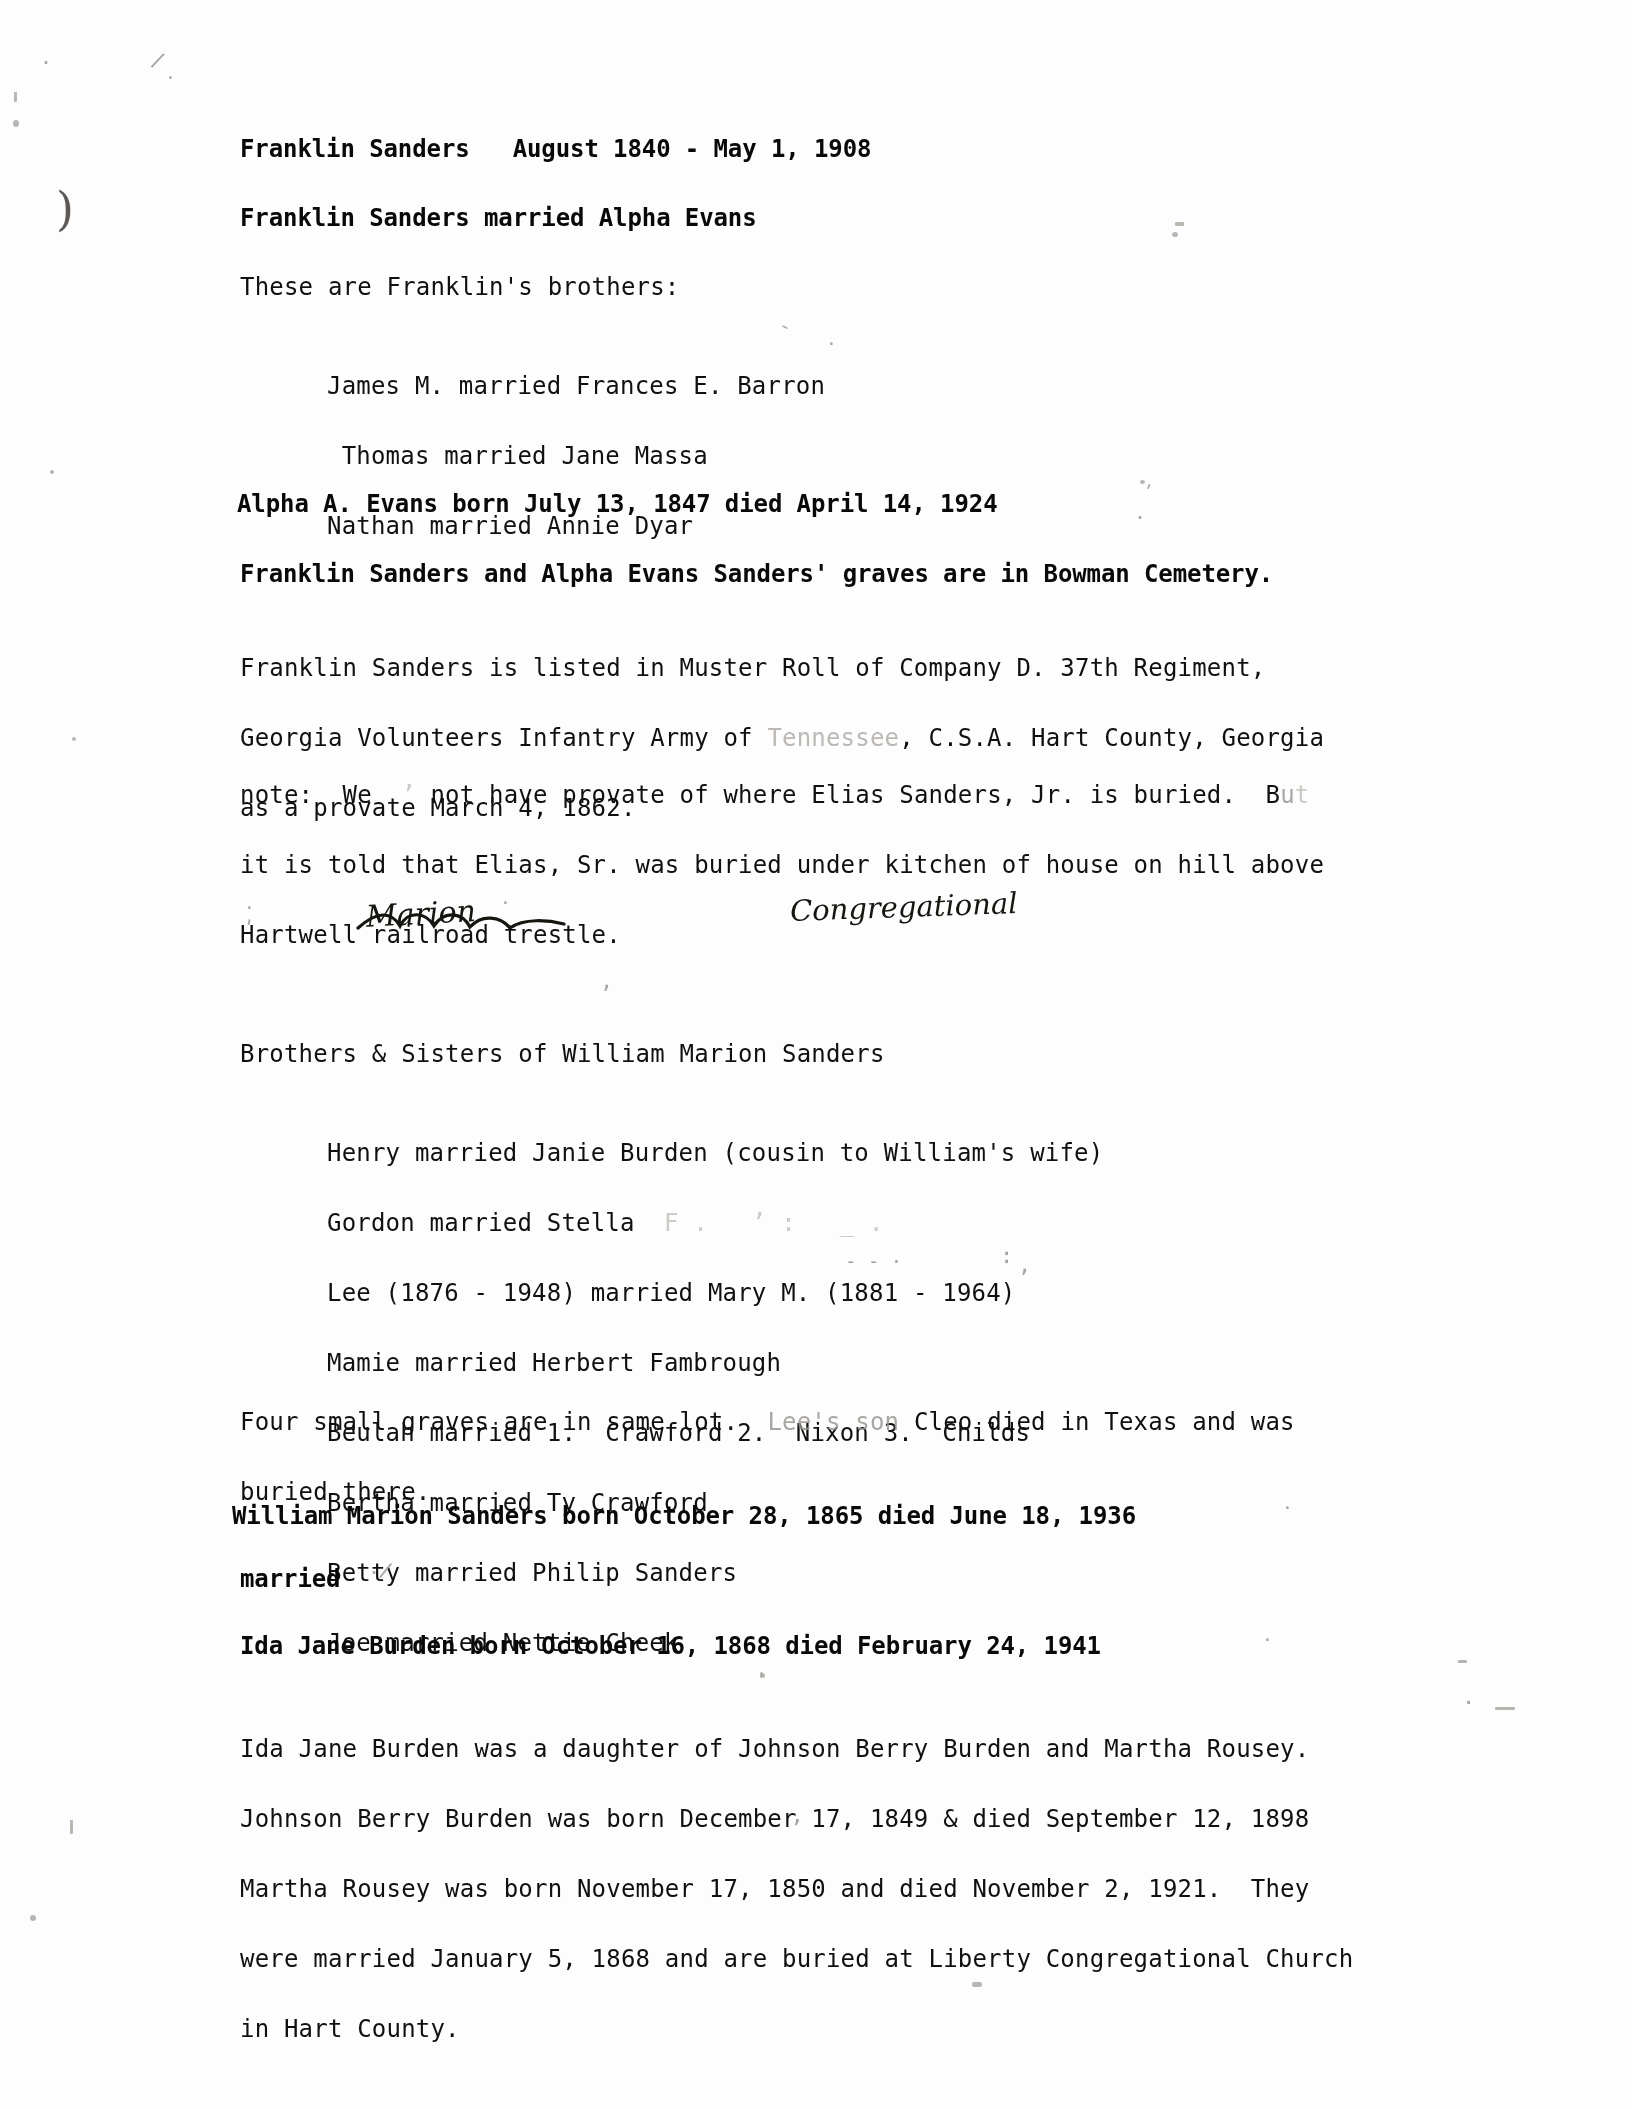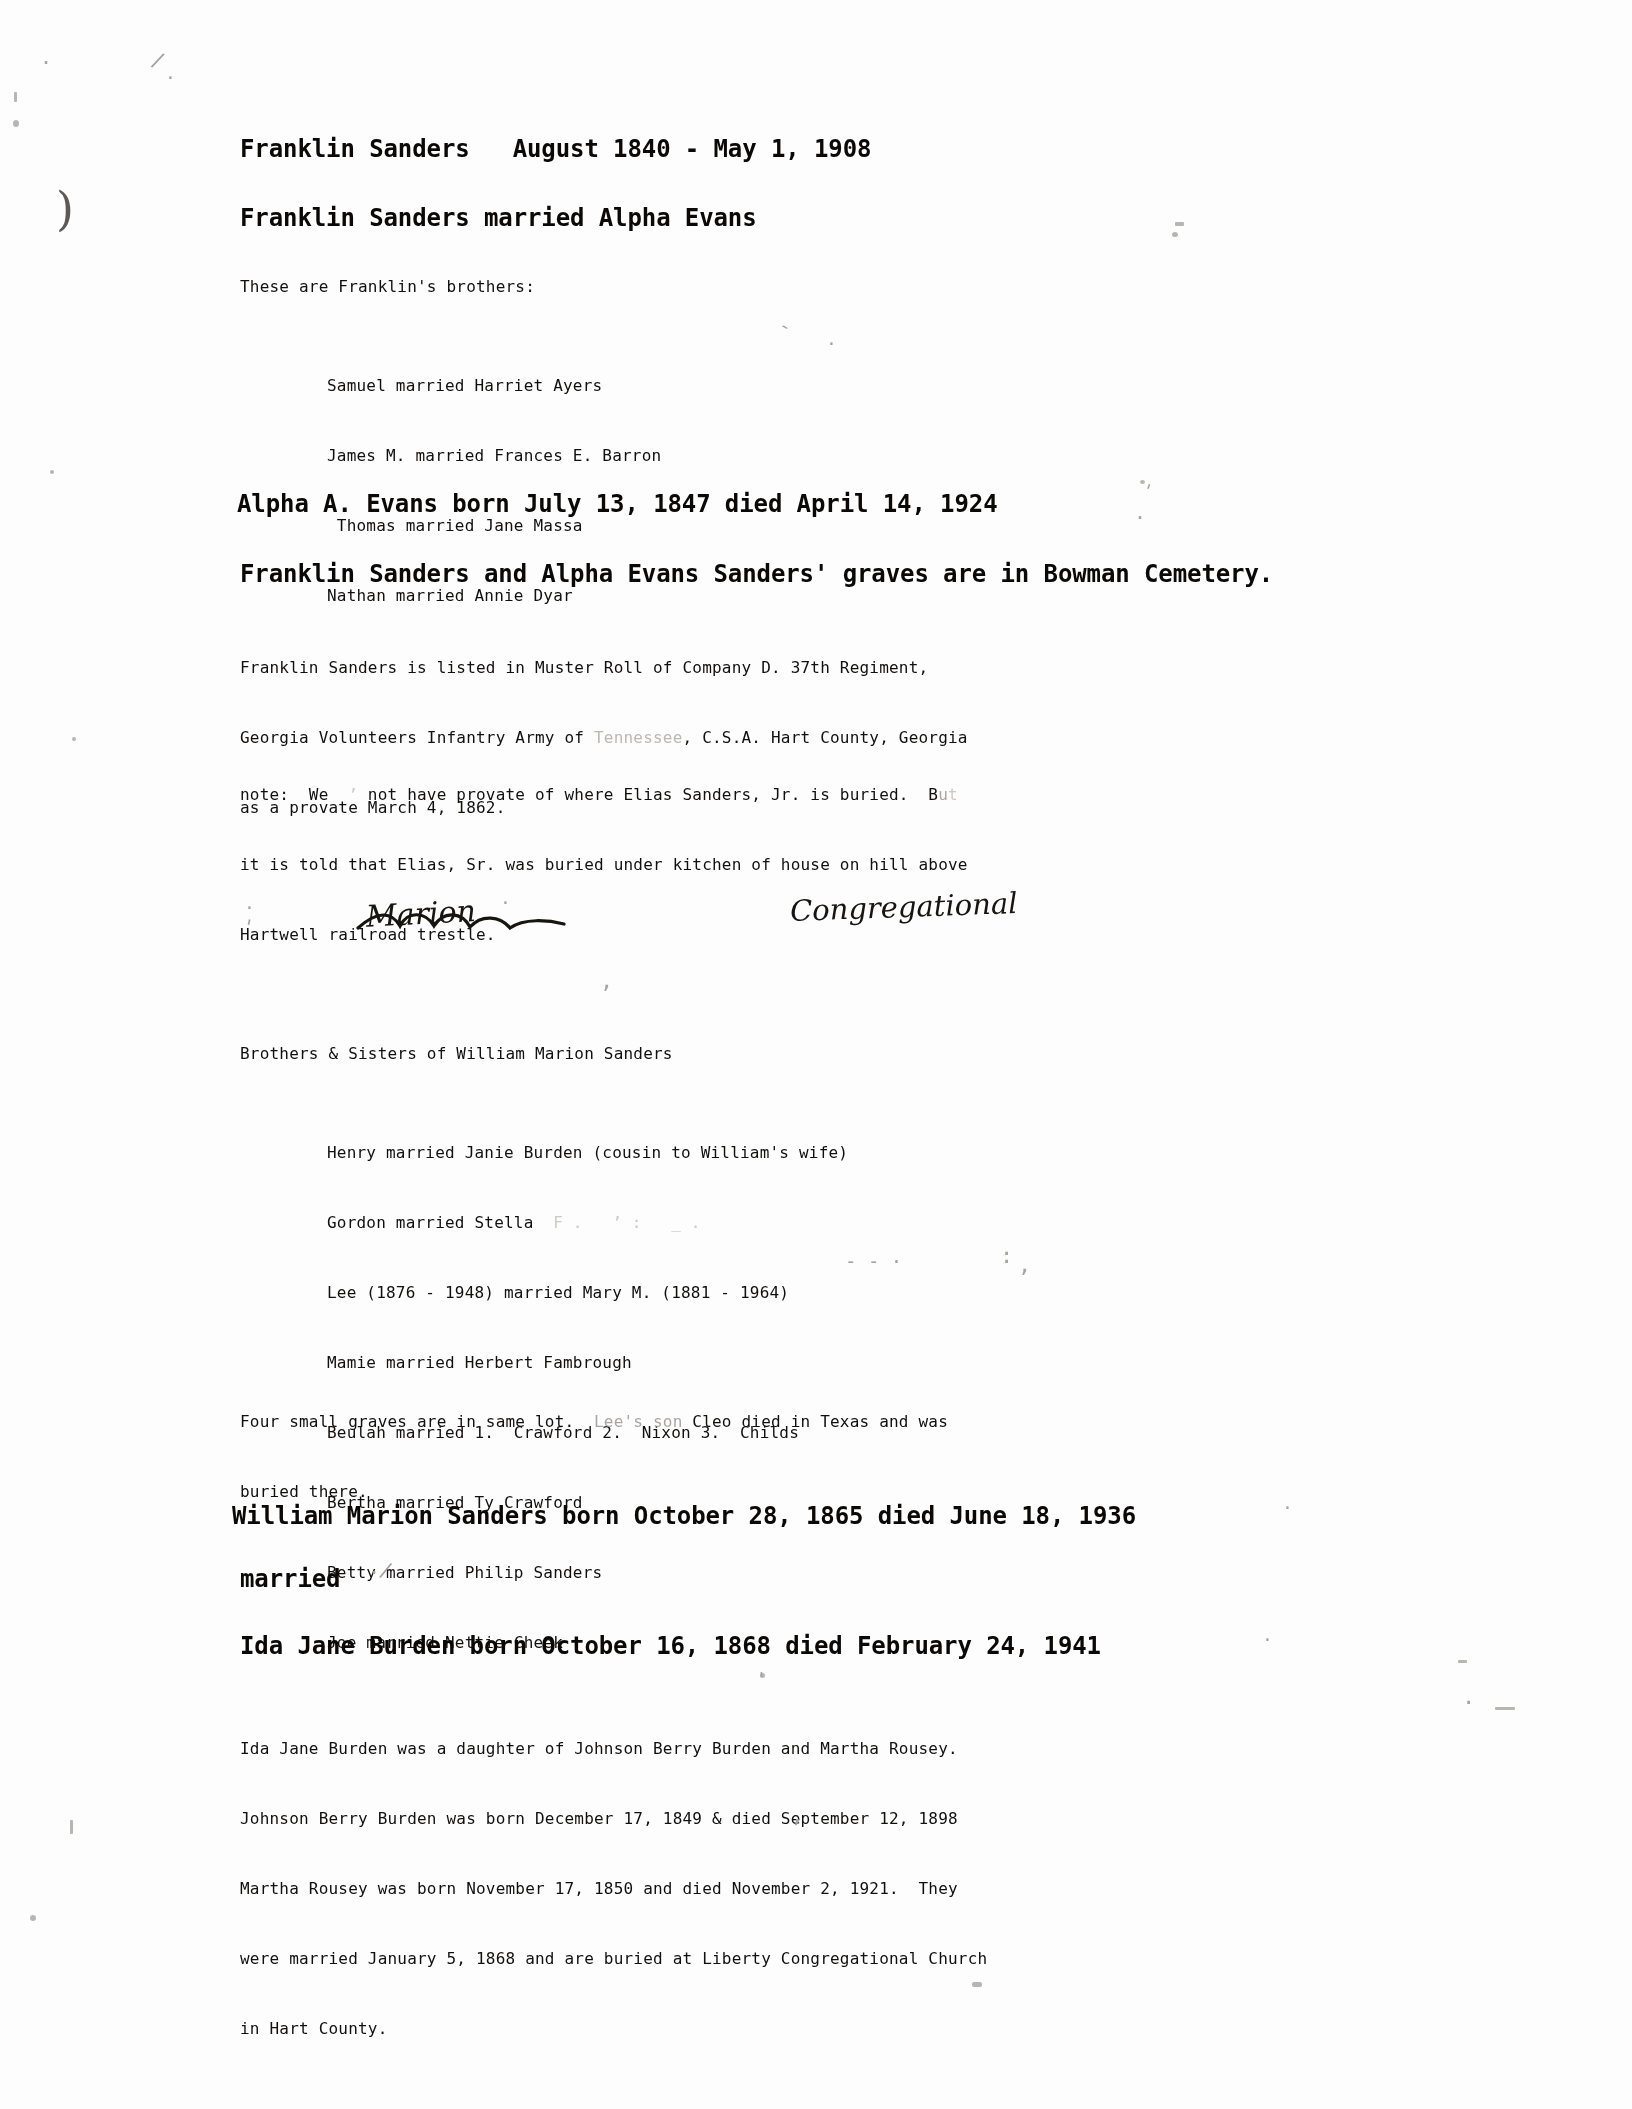--- a/index.html
+++ b/index.html
@@ -12,21 +12,21 @@
   }
   #page {
     position: relative;
     width: 1632px;
     height: 2109px;
     background: #fdfdfd;
     overflow: hidden;
   }
   .line, .para {
     font-family: "DejaVu Sans Mono", monospace;
-    font-size: 16px;
+    font-size: 24px;
     line-height: 32px;
     color: #12100f;
     letter-spacing: 0.2px;
     white-space: pre-wrap;
   }
   .bold {
     font-weight: bold;
     letter-spacing: -0.1px;
     color: #0a0908;
     font-size: 24px;
@@ -119,21 +119,20 @@
   <div class="speck" style="left:760px;top:1673px;width:5px;height:5px;"></div>
 
   <div class="blk line bold" style="left:240px; top:133px;">Franklin Sanders   August 1840 - May 1, 1908</div>
 
   <div class="blk line bold" style="left:240px; top:202px;">Franklin Sanders married Alpha Evans</div>
   <div class="speck" style="left:1175px;top:222px;width:9px;height:4px;border-radius:1px;"></div>
 
   <div class="blk line" style="left:240px; top:271px;">These are Franklin's brothers:</div>
 
   <div class="blk" style="left:327px; top:332px;">
-    <div class="line">Samuel married Harriet Ayers</div>
     <div class="line">James M. married Frances E. Barron</div>
     <div class="line"> Thomas married Jane Massa</div>
     <div class="line">Nathan married Annie Dyar</div>
   </div>
   <div class="mark" style="left:782px;top:322px;font-size:22px;transform:rotate(-20deg);">`</div>
   <div class="mark" style="left:826px;top:328px;font-size:18px;">.</div>
 
   <div class="blk line bold" style="left:237px; top:488px;">Alpha A. Evans born July 13, 1847 died April 14, 1924</div>
   <div class="mark" style="left:1142px;top:480px;font-size:18px;transform:rotate(20deg);">'</div>
   <div class="mark" style="left:1134px;top:500px;font-size:20px;">.</div>

